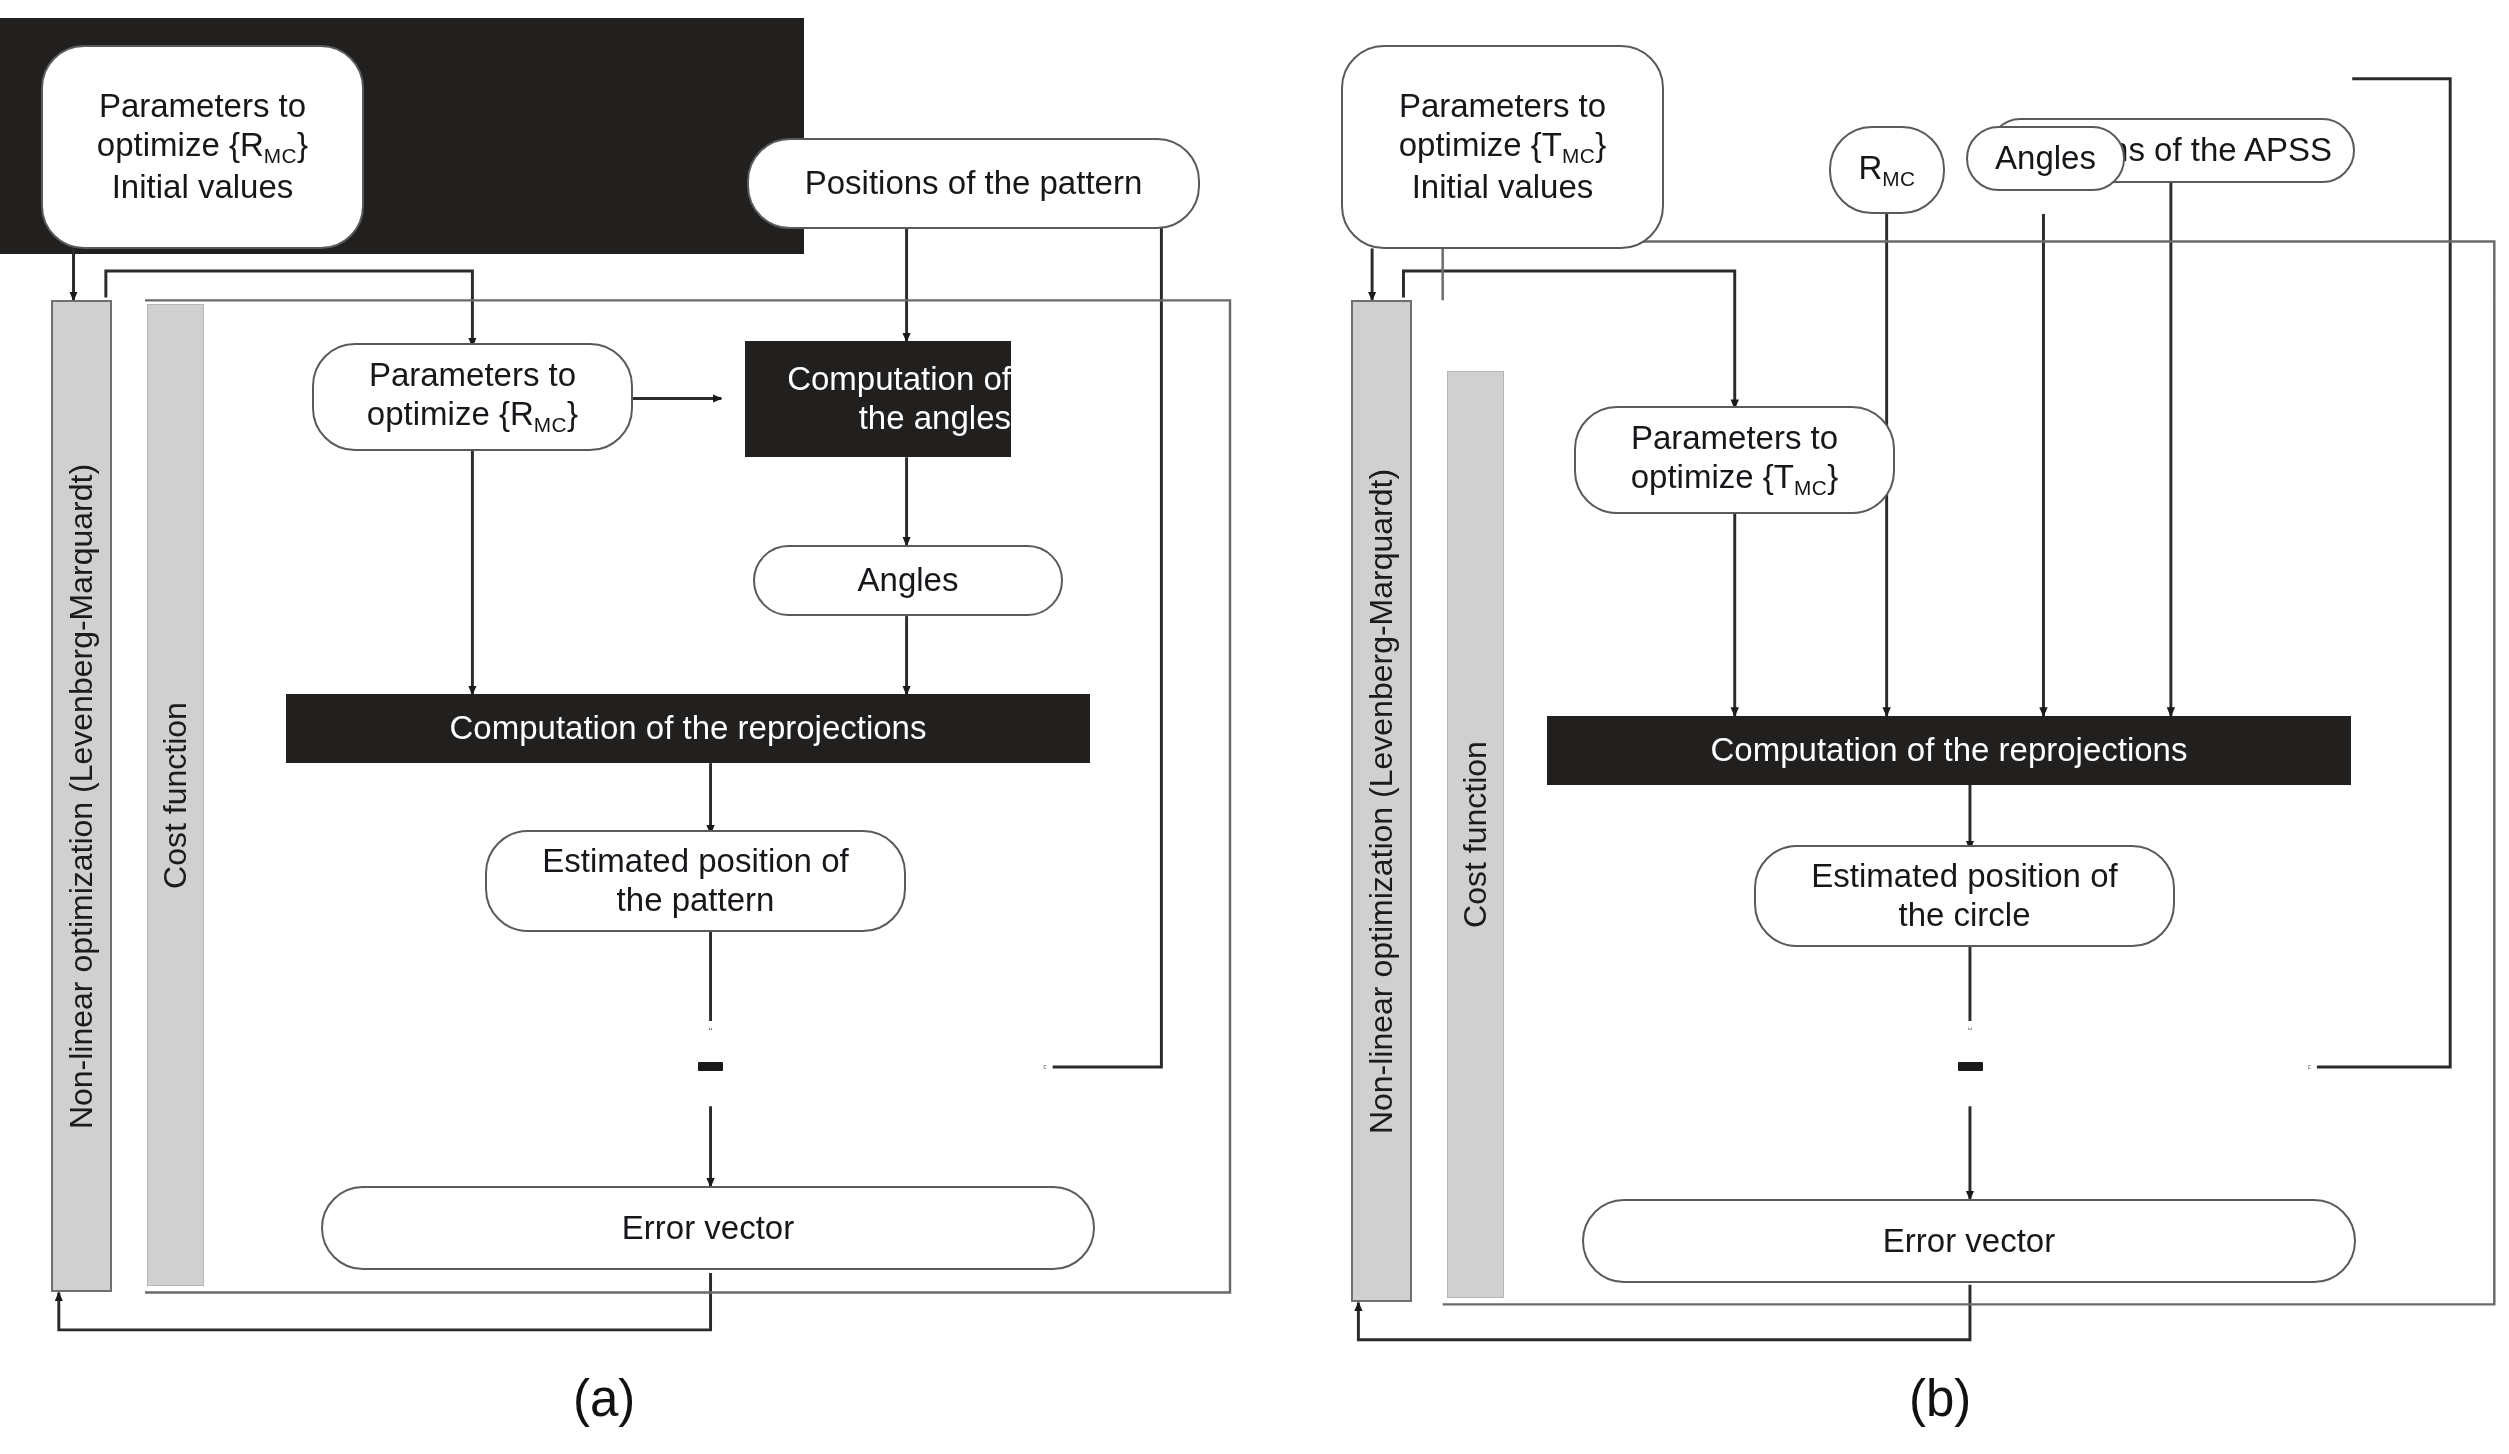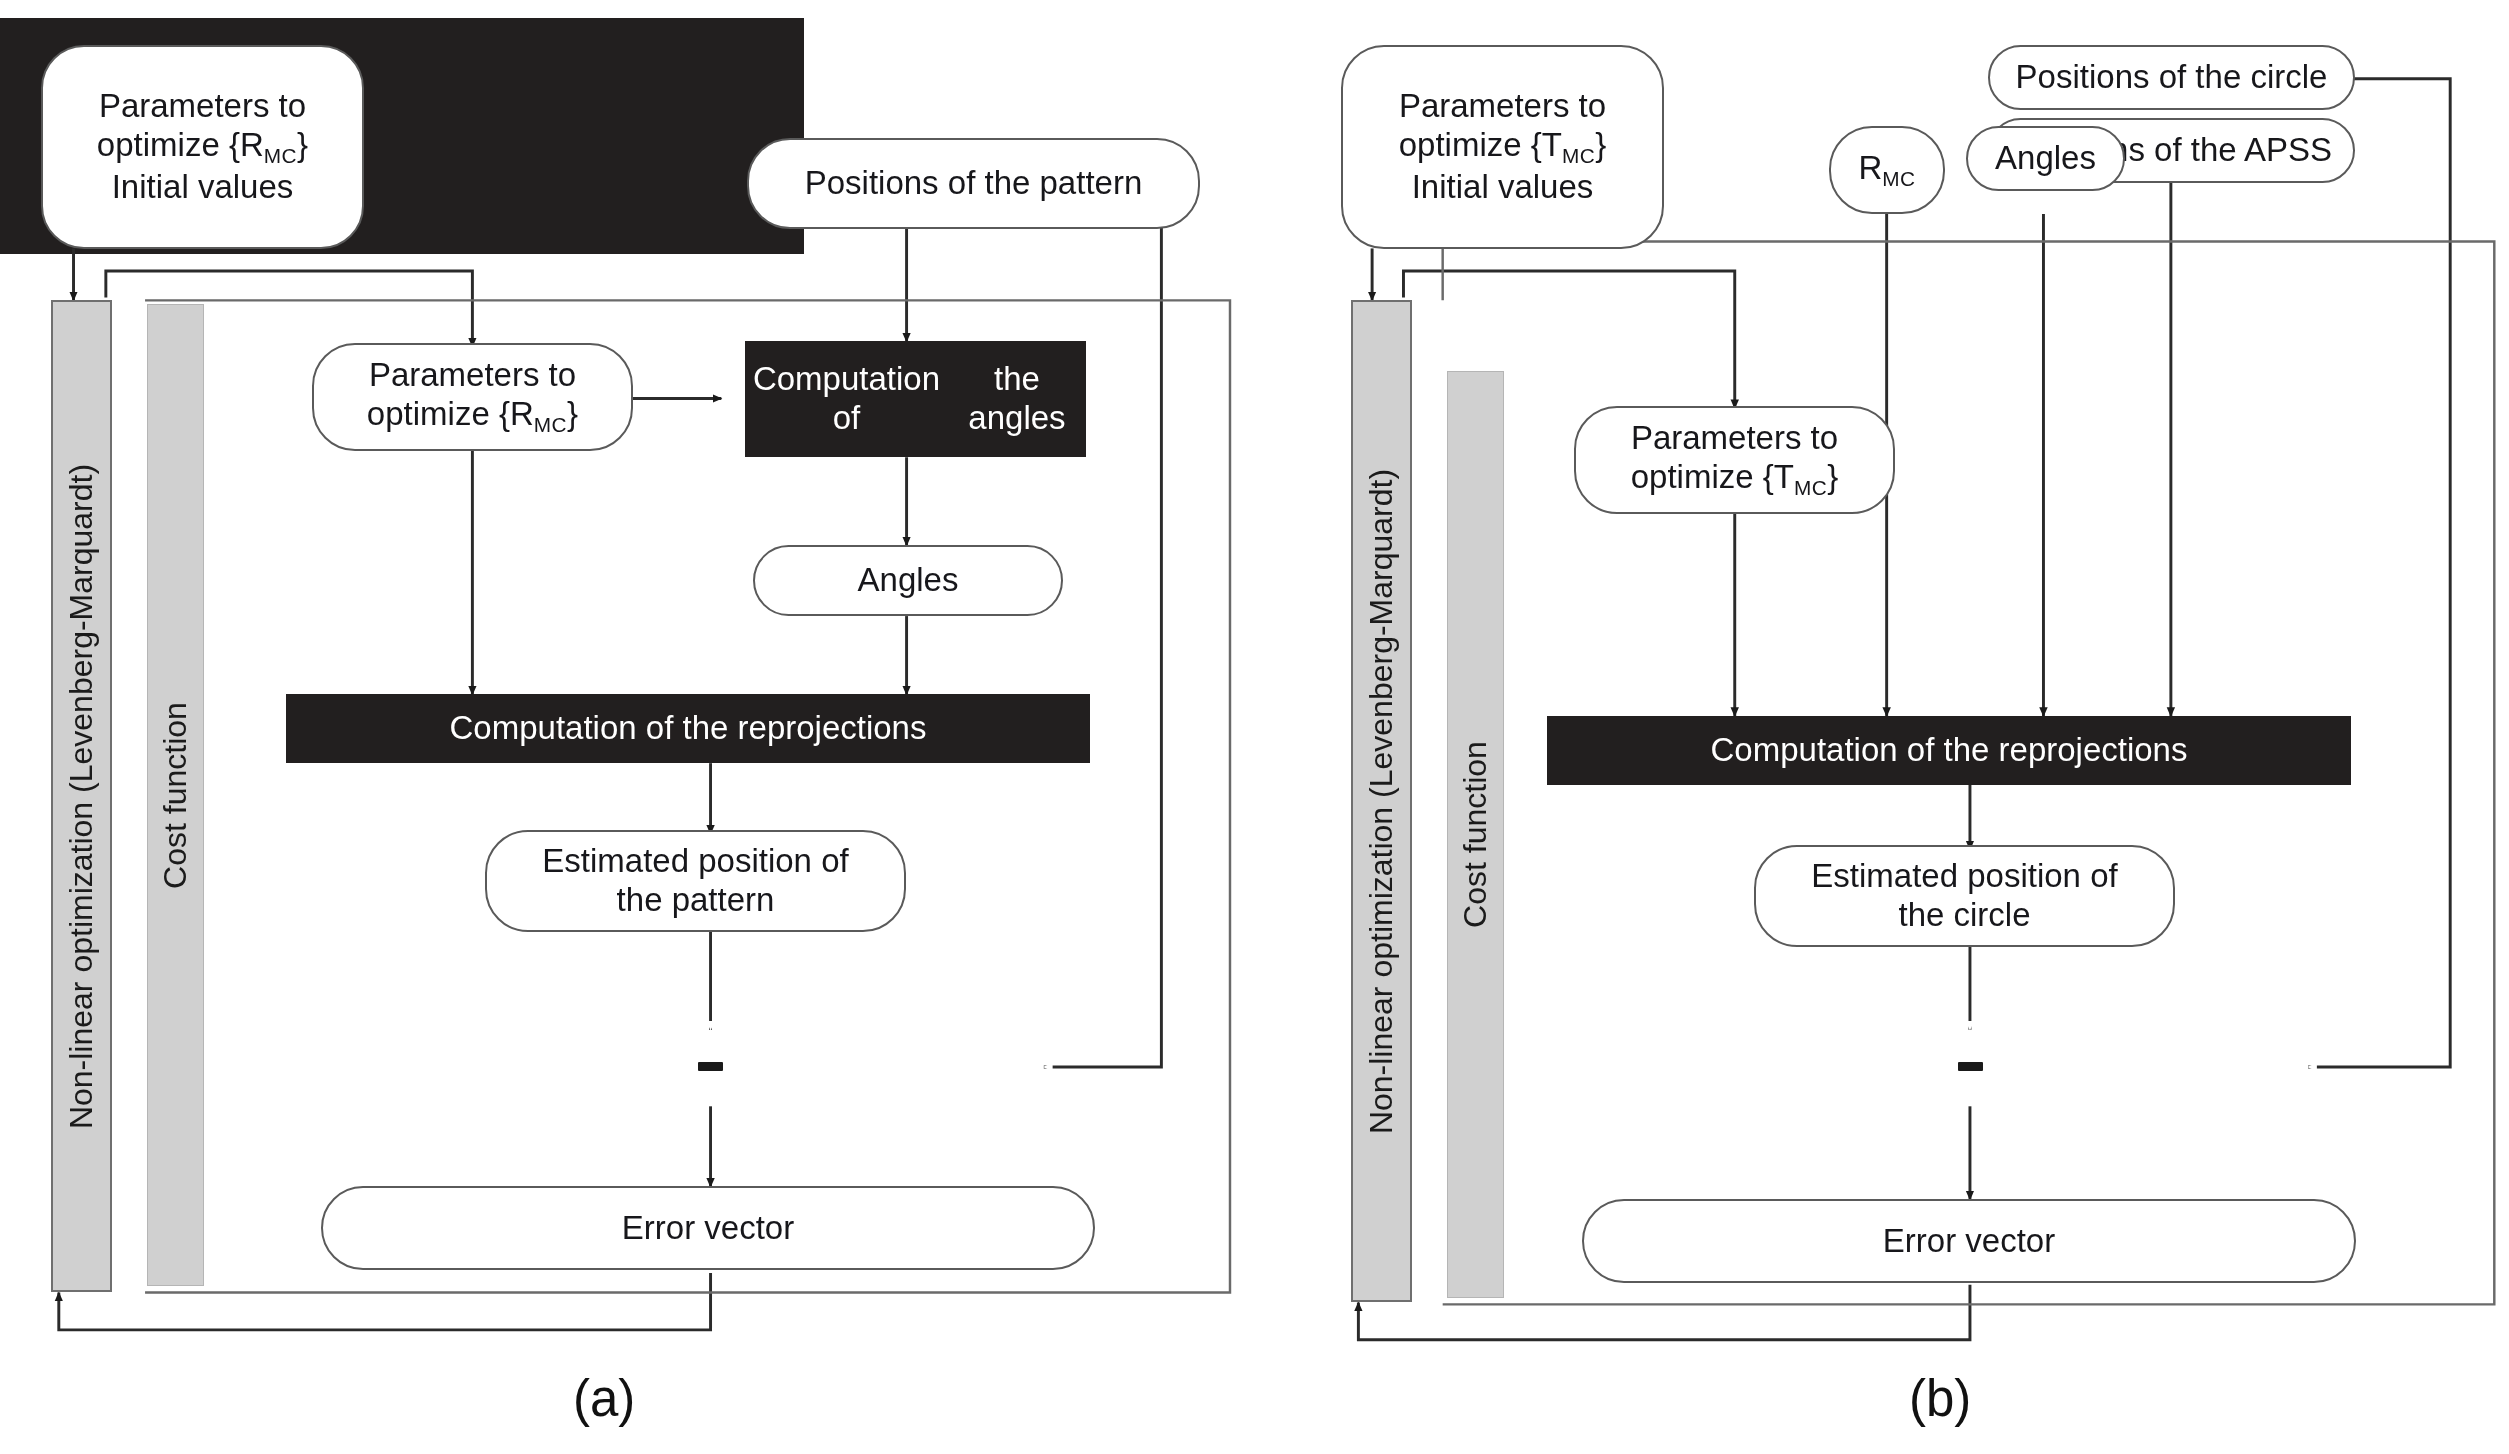--- a/index.html
+++ b/index.html
@@ -115,21 +115,21 @@
     <span>Positions of the pattern</span>
   </div>
 
   <div class="node round" style="left:312px;top:325px;width:321px;height:108px;flex-direction:column;font-size:33px;">
     <div>Parameters to</div>
     <div>
       <span>optimize {R</span><span class="sub">MC</span><span>}</span>
     </div>
   </div>
 
-  <div class="node black" style="left:745px;top:323px;width:341px;height:116px;flex-direction:row;font-size:33px;">
+  <div class="node black" style="left:745px;top:323px;width:266px;height:116px;flex-direction:column;font-size:33px;align-items:flex-end;">
     <div>Computation of</div>
     <div>the angles</div>
   </div>
 
   <div class="node round" style="left:753px;top:527px;width:310px;height:71px;font-size:33px;">
     <span>Angles</span>
   </div>
 
   <div class="node black" style="left:286px;top:676px;width:804px;height:69px;font-size:33px;">
     <span>Computation of the reprojections</span>
@@ -160,23 +160,20 @@
   </div>
 
   <div class="vbar" style="left:1351px;top:282px;width:61px;height:1002px;">
     <span>Non-linear optimization (Levenberg-Marquardt)</span>
   </div>
 
   <div class="costbar" style="left:1447px;top:353px;width:57px;height:927px;">
     <span>Cost function</span>
   </div>
 
-  <div class="node round" style="left:1988px;top:27.4px;width:367px;height:65px;font-size:33px;">
-    <span>Positions of the circle</span>
-  </div>
 
   <div class="node round" style="left:1988px;top:100px;width:367px;height:65px;font-size:33px;">
     <span>Positions of the APSS</span>
   </div>
 
   <div class="node round" style="left:1829px;top:108px;width:116px;height:88px;font-size:33px;">
     <span><span>R</span><span class="sub">MC</span></span>
   </div>
 
   <div class="node round" style="left:1966px;top:108px;width:159px;height:65px;font-size:33px;">

